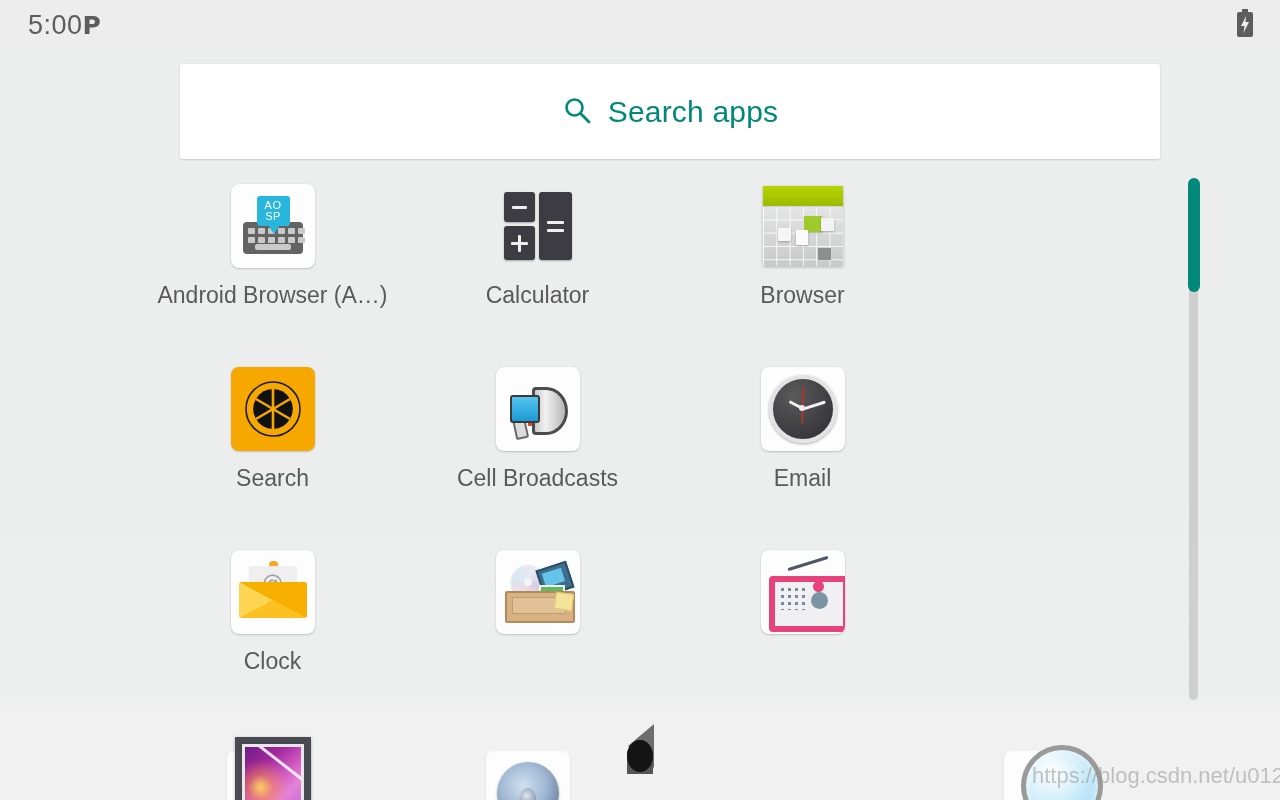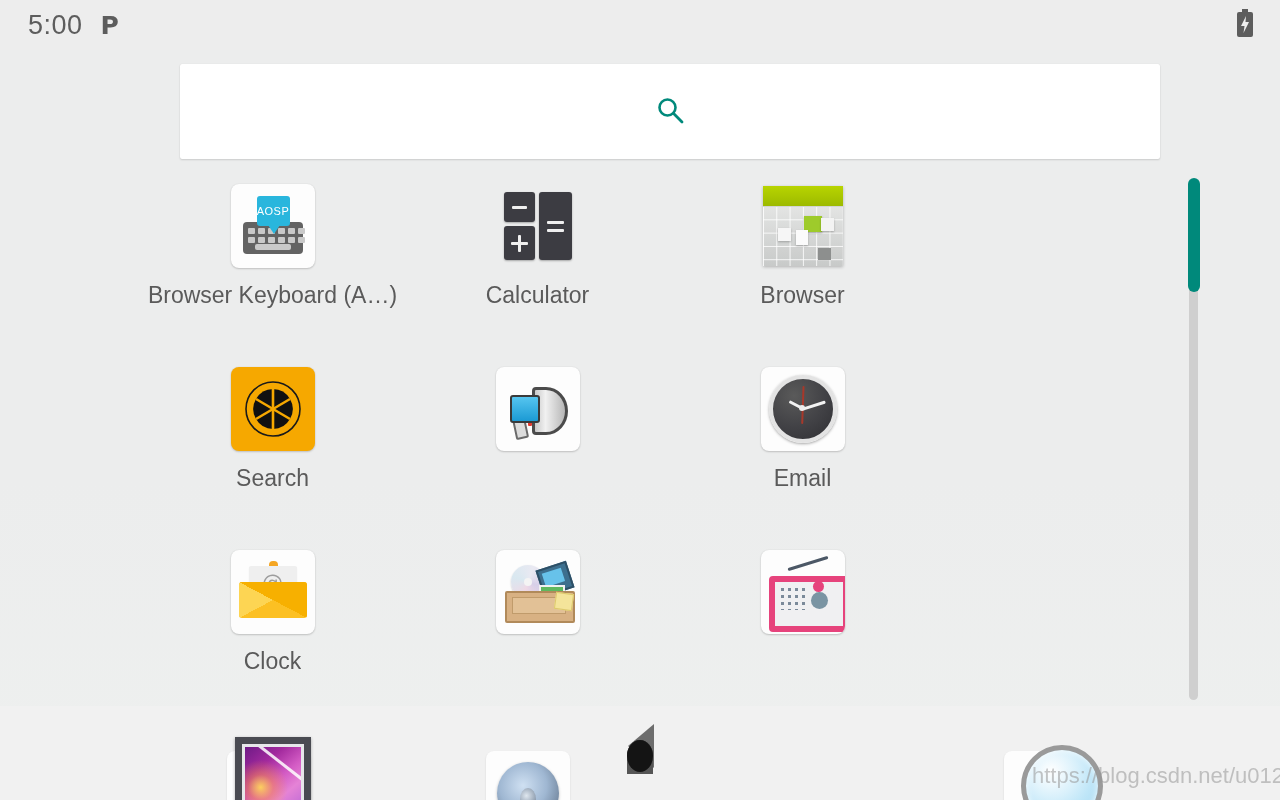--- a/index.html
+++ b/index.html
@@ -29,21 +29,20 @@
     width: 1280px;
     height: 50px;
     background: #ededed;
     display: flex;
     align-items: center;
     z-index: 40;
   }
   .status-left {
     display: flex;
     align-items: center;
-    gap: 18px;
     margin-left: 28px;
   }
   .clock-text {
     font-size: 27px;
     color: #5d5d5d;
     letter-spacing: 0.5px;
     font-weight: 400;
   }
   .p-icon {
     font-size: 25px;
@@ -229,21 +228,21 @@
     white-space: nowrap;
     z-index: 70;
     font-family: "Liberation Sans", sans-serif;
   }
 
   
   
   .kb-body { position:absolute; left:12px; top:38px; width:60px; height:32px; background:#636363; border-radius:4px; }
   .kb-key { position:absolute; width:7px; height:6px; background:#c9c9c9; border-radius:1px; }
   .kb-space { position:absolute; left:24px; top:60px; width:36px; height:6px; background:#c9c9c9; border-radius:2px; }
-  .aosp-bubble { position:absolute; left:26px; top:12px; width:33px; height:30px; background:#29b6dd; border-radius:3px; display:flex; align-items:center; justify-content:center; line-height:1; }
+  .aosp-bubble { position:absolute; left:26px; top:12px; width:33px; height:30px; background:#29b6dd; border-radius:3px; display:flex; flex-direction:column; align-items:center; justify-content:center; line-height:1; }
   .aosp-bubble:after { content:""; position:absolute; bottom:-8px; left:11px; border-left:6px solid transparent; border-right:6px solid transparent; border-top:9px solid #29b6dd; }
   .aosp-t { font-size:11px; color:#fff; font-family:"Liberation Sans",sans-serif; letter-spacing:0.5px; }
 
   
   .globe { width:62px; height:62px; border-radius:50%;
     background: radial-gradient(circle at 32% 26%, #6fc4ee 0%, #2b8fd0 32%, #1566a8 68%, #0d3f72 100%);
     position:relative; overflow:hidden; }
   .globe:before { content:""; position:absolute; left:-14px; top:8px; width:90px; height:46px;
     background: repeating-linear-gradient(0deg, rgba(255,255,255,0.34) 0px, rgba(255,255,255,0.34) 1.5px, transparent 1.5px, transparent 5px);
     transform: rotate(-16deg); }
@@ -362,20 +361,21 @@
     </div>
   </div>
 
   <div class="searchbar">
     <span>
       <svg width="30" height="30" viewBox="0 0 30 30">
         <circle cx="12.5" cy="12.5" r="8" fill="none" stroke="#00897b" stroke-width="2.6"></circle>
         <line x1="18.6" y1="18.6" x2="27" y2="27" stroke="#00897b" stroke-width="2.8" stroke-linecap="round"></line>
       </svg>
     </span>
+    <span class="search-label">Search apps</span>
   </div>
 
   <div class="grid">
 
     <div class="app">
       <div class="icon-wrap">
         <div class="tile">
           <div class="kb-body"></div>
           <div class="kb-key" style="left:17px; top:44px;"></div>
           <div class="kb-key" style="left:27px; top:44px;"></div>
@@ -389,21 +389,21 @@
           <div class="kb-key" style="left:47px; top:53px;"></div>
           <div class="kb-key" style="left:57px; top:53px;"></div>
           <div class="kb-key" style="left:67px; top:53px;"></div>
           <div class="kb-space"></div>
           <div class="aosp-bubble">
             <span class="aosp-t">AO</span>
               <span class="aosp-t">SP</span>
           </div>
         </div>
       </div>
-      <div class="app-label">Browser Keyboard (A…)</div>
+      <div class="app-label">Android Browser (A…)</div>
     </div>
 
 
     <div class="app">
       <div class="icon-wrap">
         <div class="tile flat">
           <div class="calc">
             <div class="calc-k calc-minus">
                 <div class="sym-bar" style="width:15px;height:3px;"></div>
               </div>
@@ -476,20 +476,21 @@
       <div class="icon-wrap">
         <div class="tile">
           <div class="mega">
             <div class="mega-handle"></div>
             <div class="mega-red"></div>
             <div class="mega-horn"></div>
             <div class="mega-body"></div>
           </div>
         </div>
       </div>
+      <div class="app-label">Cell Broadcasts</div>
     </div>
 
     <div class="app">
       <div class="icon-wrap">
         <div class="tile">
           <div class="clockface">
             <div class="hand hand-s"></div>
             <div class="hand hand-h"></div>
             <div class="hand hand-m"></div>
             <div class="pivot"></div>

